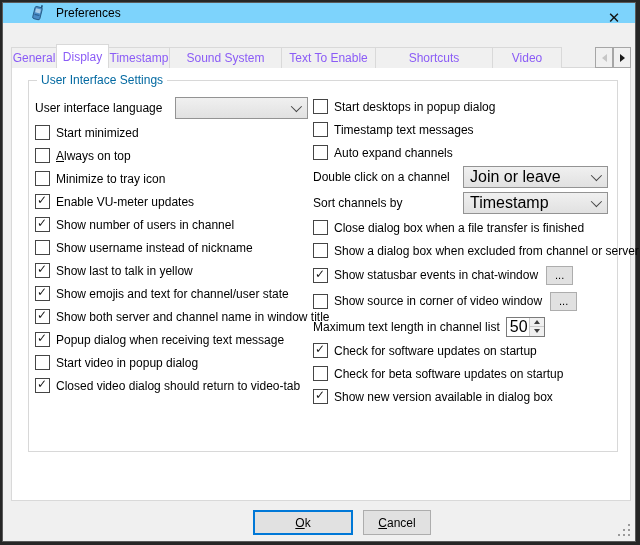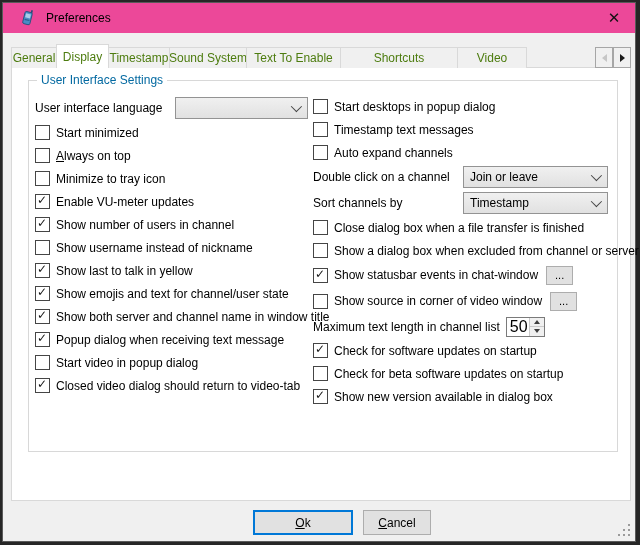--- a/index.html
+++ b/index.html
@@ -8,44 +8,44 @@
     background:#262626;
     font-family:"Liberation Sans","DejaVu Sans",sans-serif;
     -webkit-font-smoothing:antialiased;
   }
   #window{
     position:absolute;left:2px;top:2px;width:634px;height:540px;
     background:#f0f0f0;border:1px solid #5a5a5a;box-sizing:border-box;
   }
   
   .titlebar{
-    position:absolute;left:0;top:0;right:0;height:30px;background:#ec4899;
-    display:flex;align-items:center;padding-left:16px;box-sizing:border-box;
+    position:absolute;left:0;top:0;right:0;height:20px;background:#7dd3fc;
+    display:flex;align-items:center;padding-left:26px;box-sizing:border-box;
   }
   .titlebar .app-icon{width:18px;height:18px;flex:none;}
   .titlebar .title{font-size:12px;color:#000;margin-left:9px;}
   .close-btn{
     position:absolute;right:4px;top:0;width:34px;height:30px;
     display:flex;align-items:center;justify-content:center;
     font-size:15px;color:#111;cursor:default;background:transparent;border:none;
   }
   
   .tabstrip{
     position:absolute;left:8px;top:41px;width:620px;height:24px;
     display:flex;align-items:flex-end;overflow:hidden;z-index:3;
   }
   .tab{
     flex:none;height:21px;background:#f0f0f0;border:1px solid #d9d9d9;border-bottom:none;
     box-sizing:border-box;display:flex;align-items:center;justify-content:center;
-    font-size:12px;color:#4d7c0f;margin-left:-1px;white-space:nowrap;
+    font-size:12px;color:#8b5cf6;margin-left:-1px;white-space:nowrap;
   }
   .tab:first-child{margin-left:0;}
   .tab.active{height:24px;background:#ffffff;z-index:2;}
   .tab:nth-child(1){width:46px}.tab:nth-child(2){width:53px}.tab:nth-child(3){width:62px}
-  .tab:nth-child(4){width:78px}.tab:nth-child(5){width:95px}.tab:nth-child(6){width:118px}
+  .tab:nth-child(4){width:113px}.tab:nth-child(5){width:95px}.tab:nth-child(6){width:118px}
   .tab:nth-child(7){width:70px}
   .tab:nth-child(8){width:120px;justify-content:flex-start;padding-left:16px;}
   .tabnav{
     position:absolute;top:44px;width:18px;height:21px;background:#f0f0f0;
     border:1px solid #a6a6a6;box-sizing:border-box;z-index:4;
     display:flex;align-items:center;justify-content:center;padding:0;
   }
   #tabnav-left{left:592px;}
   #tabnav-right{left:610px;}
   .tri-l{width:0;height:0;border-top:4px solid transparent;border-bottom:4px solid transparent;border-right:5px solid #c6c6c6;}
@@ -81,21 +81,21 @@
   }
   .flex-lbl-left{width:140px;flex:none;}
   .flex-lbl-right{width:150px;flex:none;}
   .combo{
     height:22px;background:linear-gradient(#f0f0f0,#e1e1e1);border:1px solid #939393;
     display:flex;align-items:center;justify-content:space-between;
     padding:0 8px 0 6px;box-sizing:border-box;flex:none;
   }
   .combo-left{width:133px;}
   .combo-right{width:145px;}
-  .combo-val{font-size:12px;color:#000;overflow:hidden;}
+  .combo-val{font-size:16px;color:#000;overflow:hidden;}
   .chev{
     width:7px;height:7px;border-right:1px solid #444;border-bottom:1px solid #444;
     transform:rotate(45deg) translate(0,-2px);flex:none;
   }
   .dots{
     margin-left:8px;width:27px;height:19px;background:#e1e1e1;border:1px solid #adadad;
     font-size:11px;line-height:13px;text-align:center;box-sizing:border-box;
     font-family:inherit;padding:0;color:#000;
   }
   .spin{

